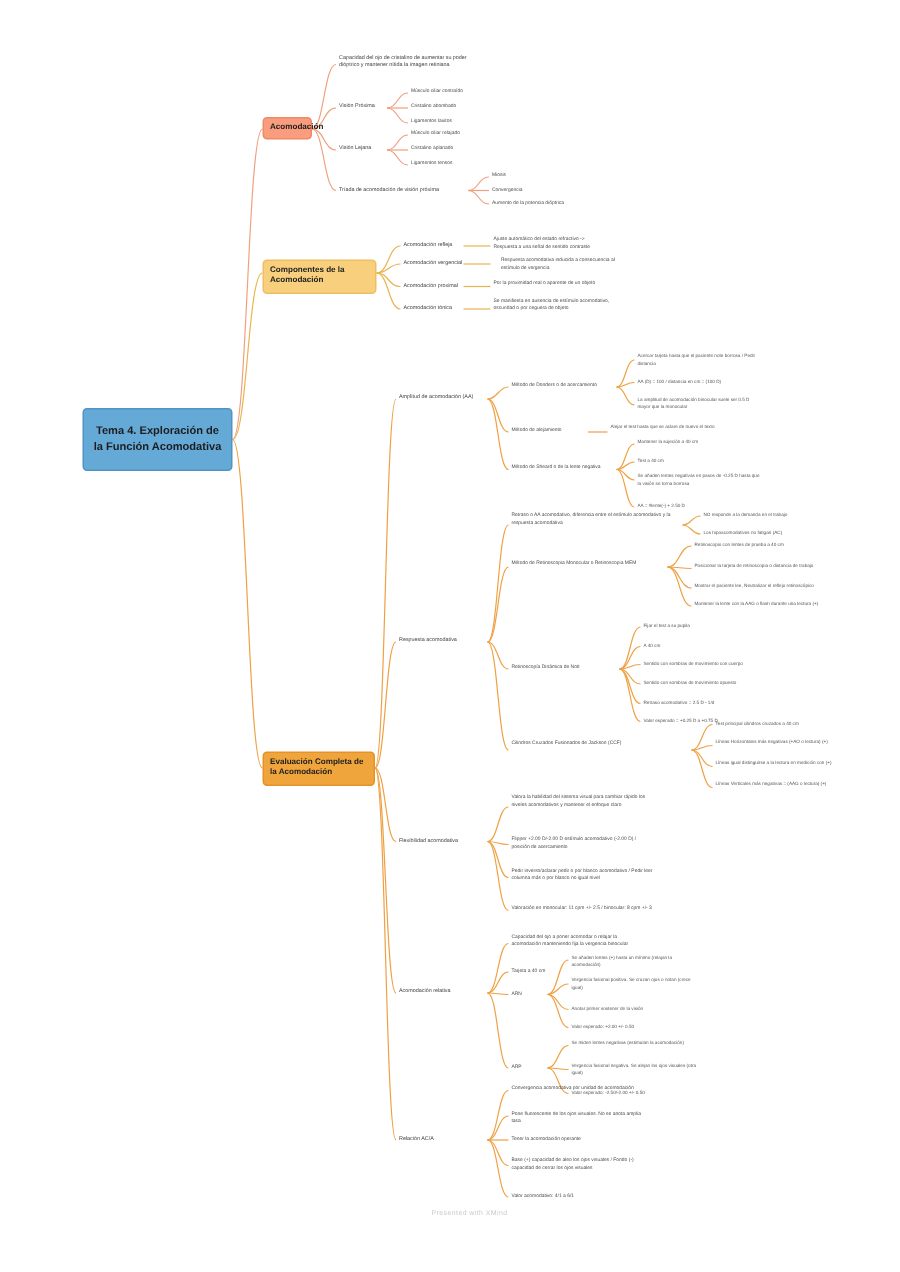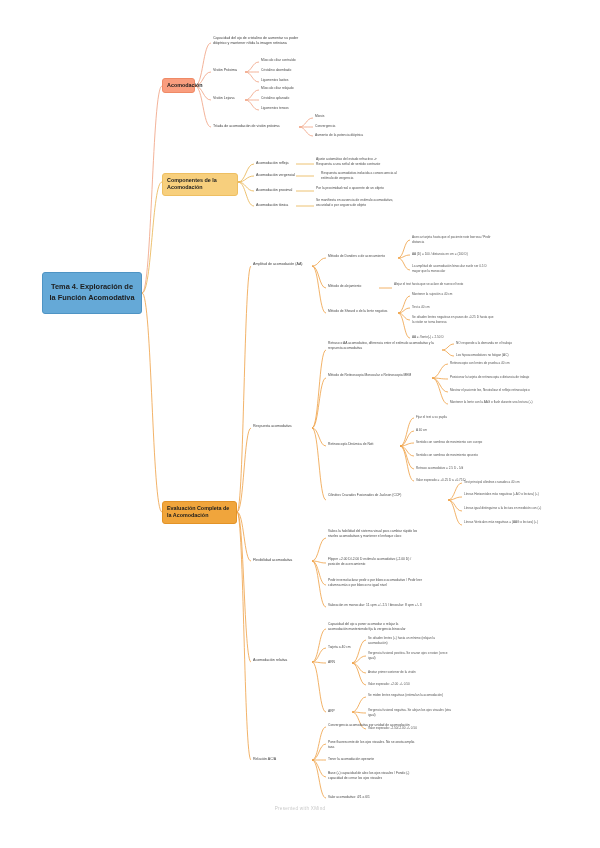--- a/index.html
+++ b/index.html
@@ -4,21 +4,21 @@
 <style>
   html,body{margin:0;padding:0;}
   body{
     width:600px;height:848px;
     background:#ffffff;
     font-family:"Liberation Sans", sans-serif;
     position:relative;
     overflow:hidden;
     color:#3a3a3a;
   }
-  #canvas{position:absolute;left:0;top:0;width:580px;height:848px;}
+  #canvas{position:absolute;left:13px;top:0;width:580px;height:848px;}
   svg.links{position:absolute;left:0;top:0;width:600px;height:848px;pointer-events:none;}
 
   .node{position:absolute;box-sizing:border-box;}
 
   
   .central{
     left:42px;top:272px;width:100px;height:42px;
     background:#65a9d7;
     border:1px solid #4e94c4;
     border-radius:3px;

